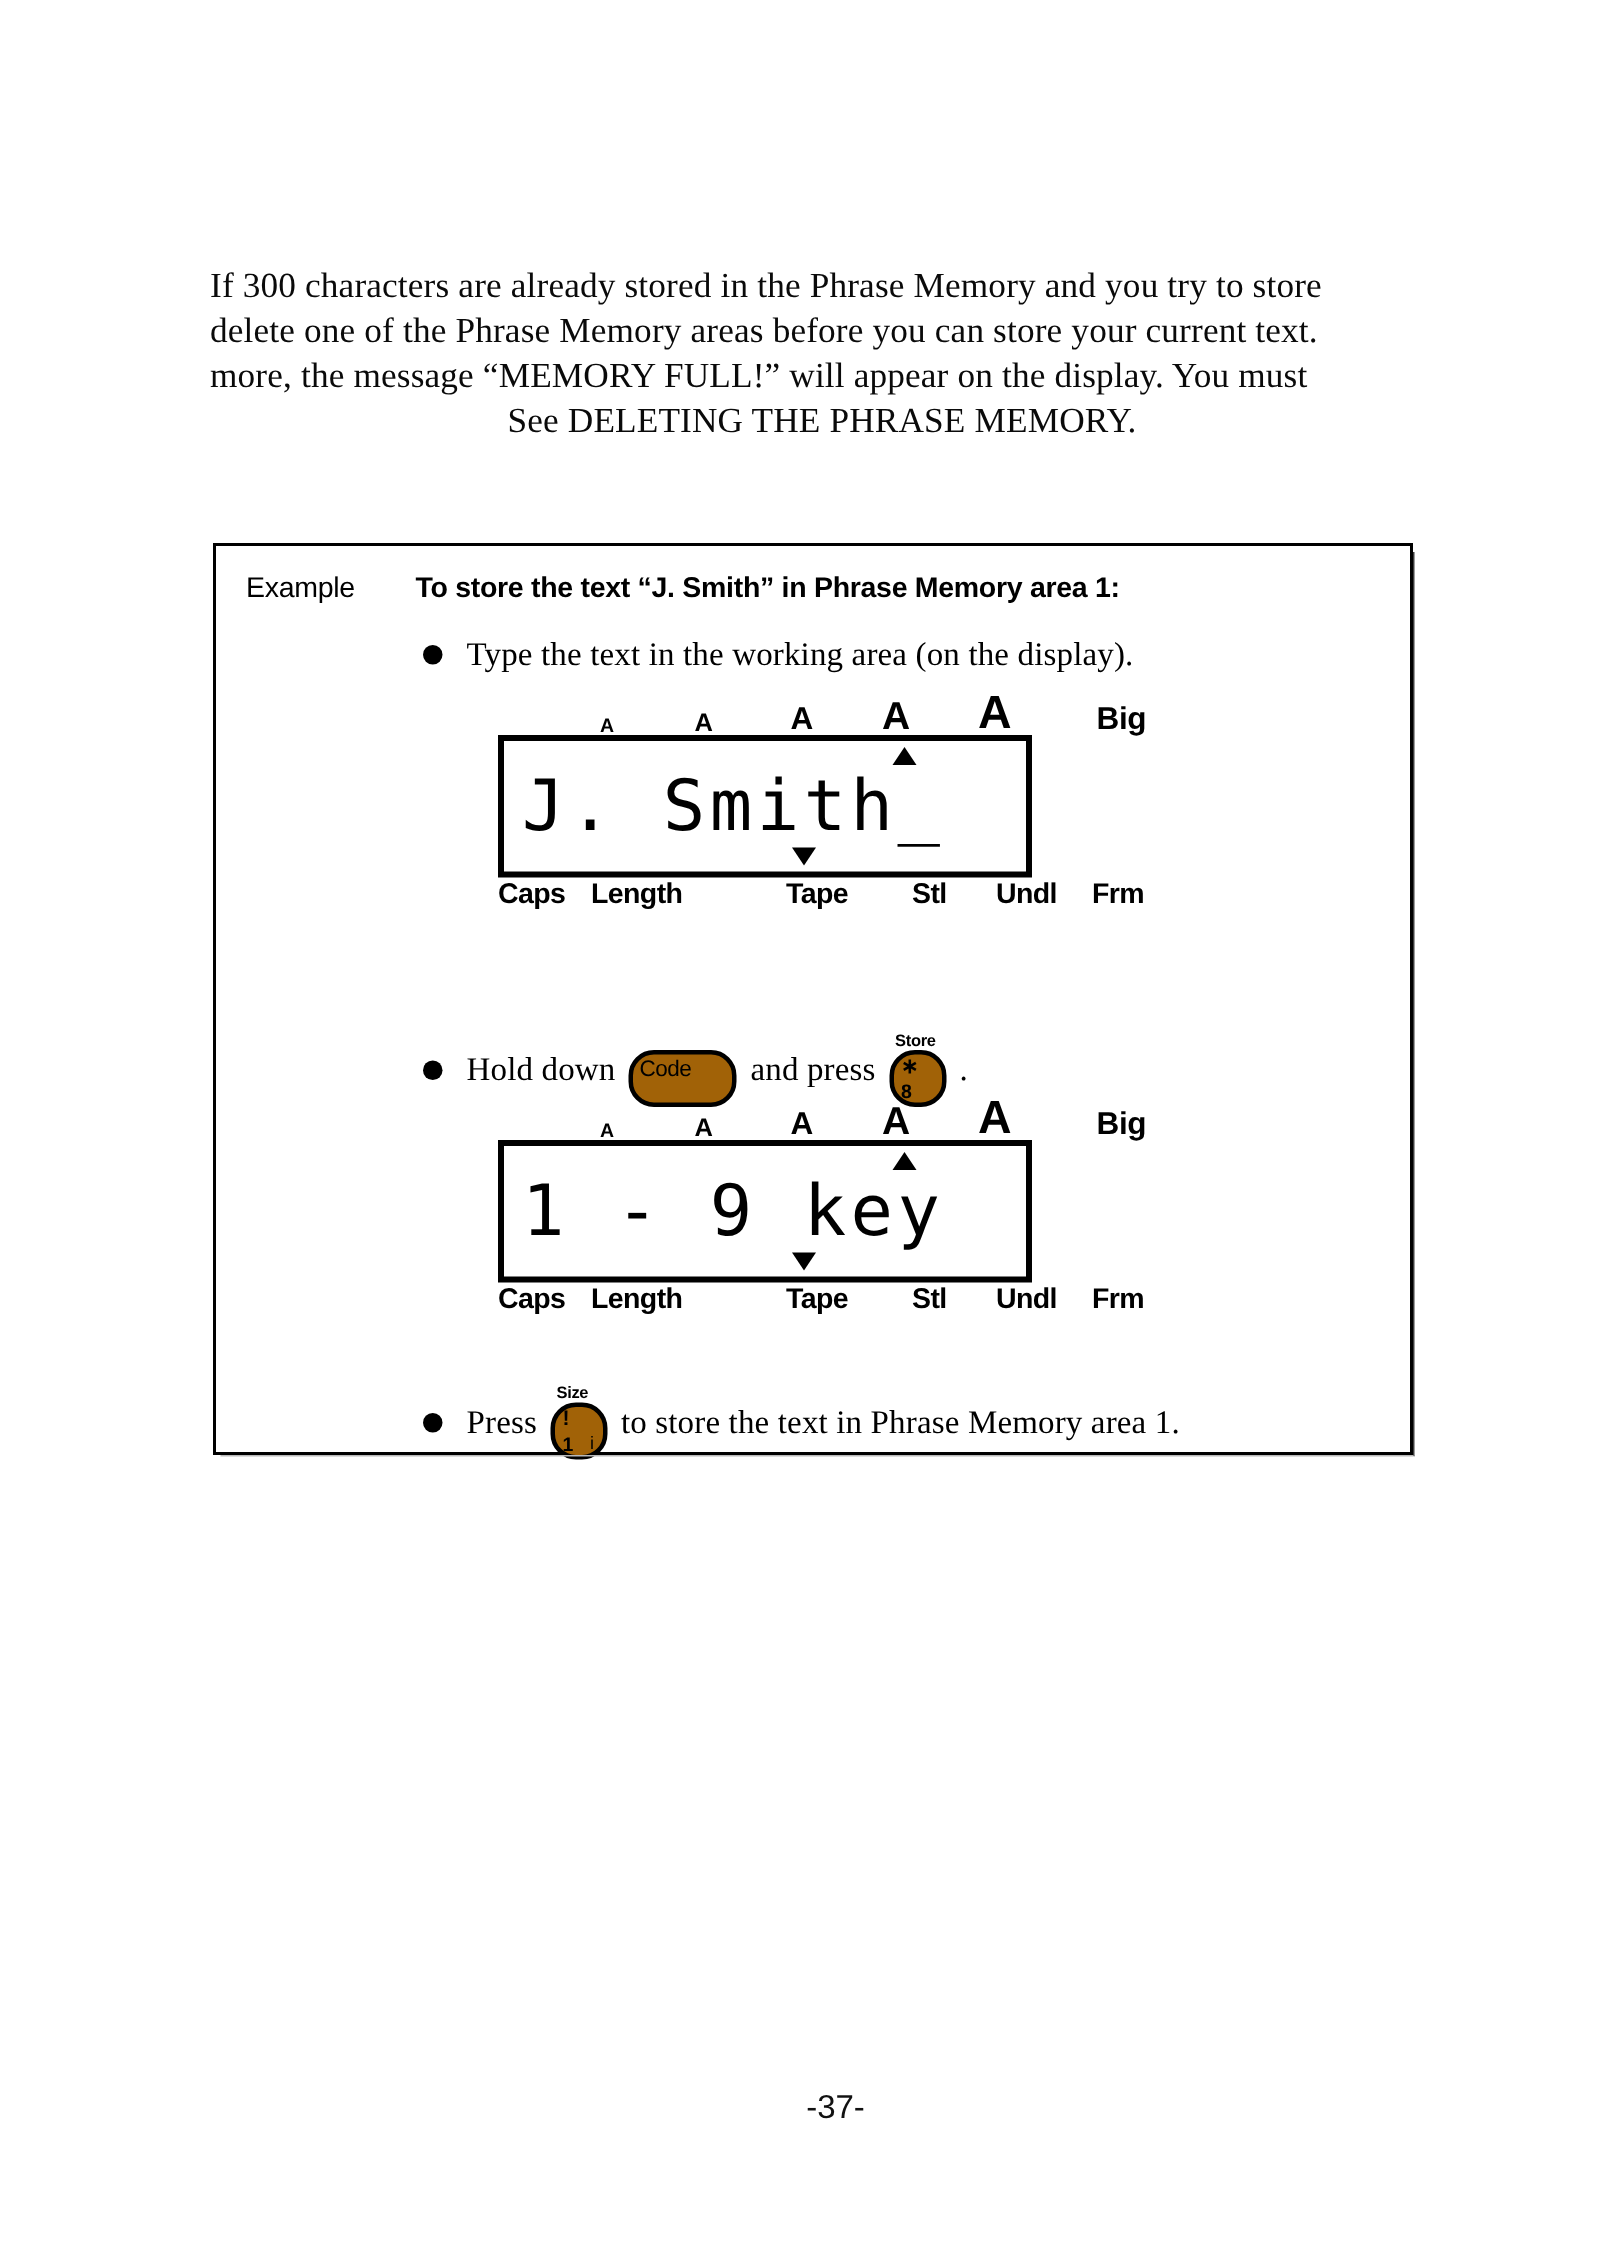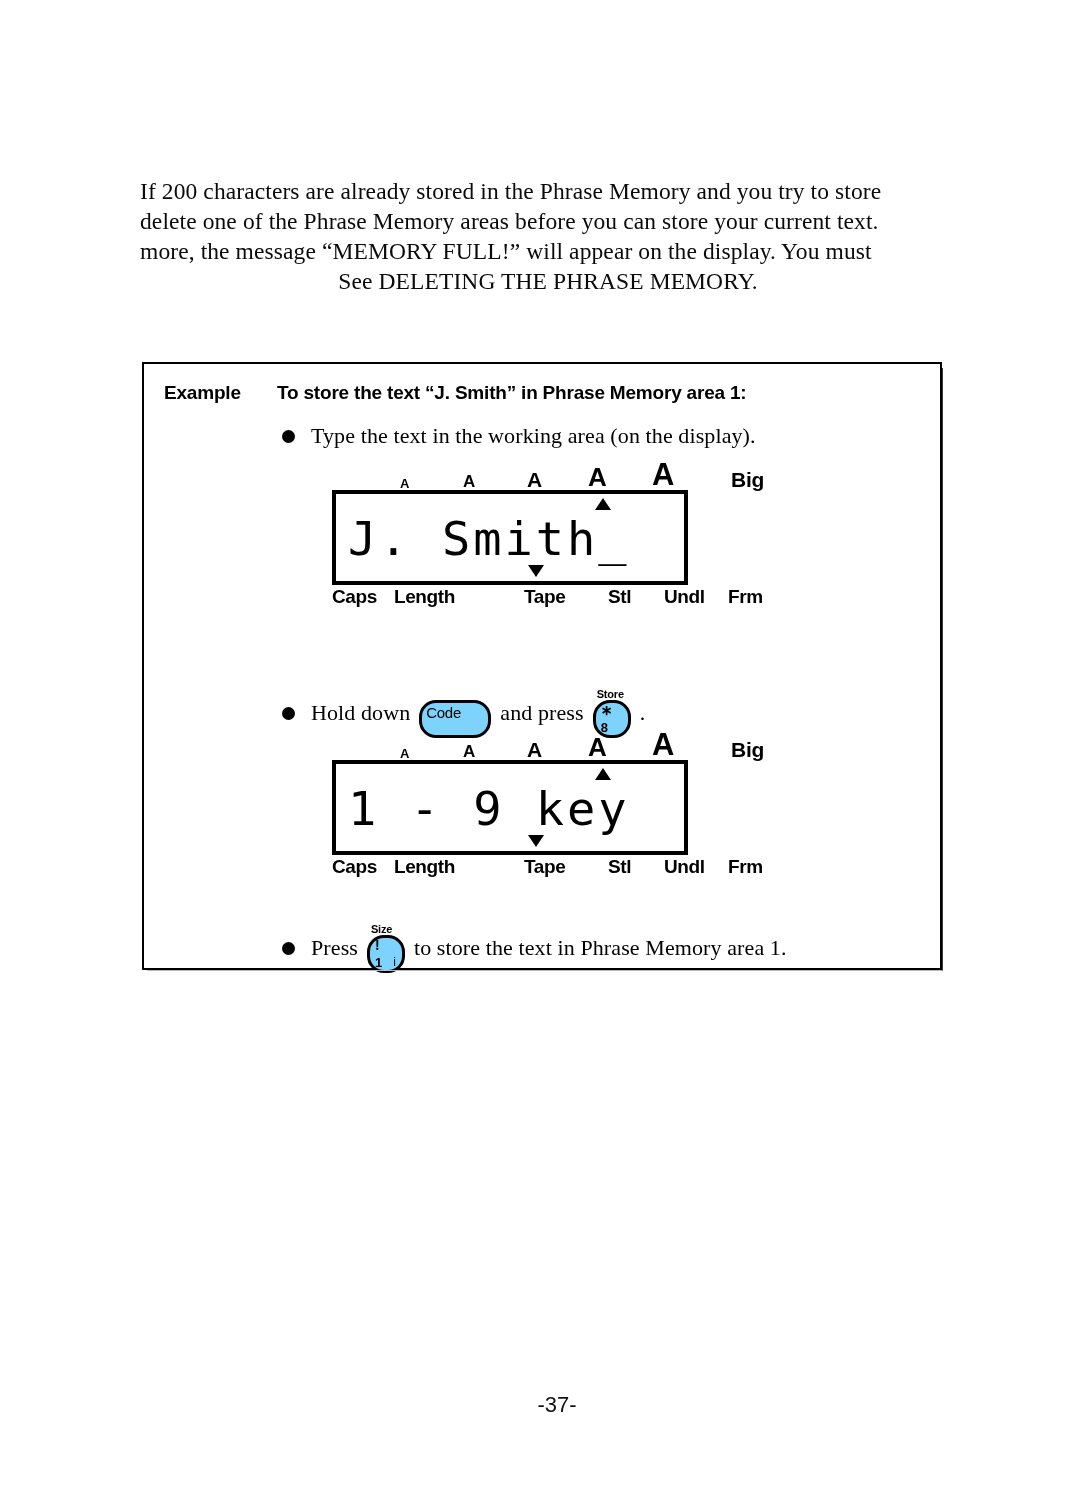--- a/index.html
+++ b/index.html
@@ -54,21 +54,21 @@
     border-right: 1.5px solid #3c3c3c;
     border-bottom: 1px solid #b9b9b9;
     pointer-events: none;
   }
 
   .example-label {
     position: absolute;
     left: 20px;
     top: 18px;
     font-family: "Liberation Sans", sans-serif;
-    font-weight: bold;
+    font-weight: normal;
     font-size: 19px;
     letter-spacing: -0.2px;
   }
   .example-title {
     position: absolute;
     left: 133px;
     top: 18px;
     font-family: "Liberation Sans", sans-serif;
     font-weight: bold;
     font-size: 19px;
@@ -114,21 +114,21 @@
     font-family: "Liberation Sans", sans-serif;
     font-weight: bold;
     font-size: 11px;
     line-height: 12px;
     margin-left: 4px;
     letter-spacing: -0.2px;
   }
   .keycap {
     border: 3px solid #000000;
     border-radius: 17px;
-    background: #7dd3fc;
+    background: #a16207;
     box-sizing: border-box;
     position: relative;
   }
   .keycap.wide {
     width: 72px;
     height: 38px;
   }
   .keycap.small {
     width: 38px;
     height: 38px;
@@ -264,21 +264,21 @@
     font-family: "Liberation Sans", sans-serif;
     font-size: 22px;
     color: #111111;
     padding-left: 34px;
   }
 </style>
 </head>
 <body>
 
 <div class="intro">
-  <p>If 200 characters are already stored in the Phrase Memory and you try to store</p>
+  <p>If 300 characters are already stored in the Phrase Memory and you try to store</p>
   <p>delete one of the Phrase Memory areas before you can store your current text.</p>
   <p>more, the message “MEMORY FULL!” will appear on the display. You must</p>
   <p class="lastline">See DELETING THE PHRASE MEMORY.</p>
 </div>
 
 <div class="example-box">
 
   <div class="example-label">Example</div>
   <div class="example-title">To store the text “J. Smith” in Phrase Memory area 1:</div>
 

